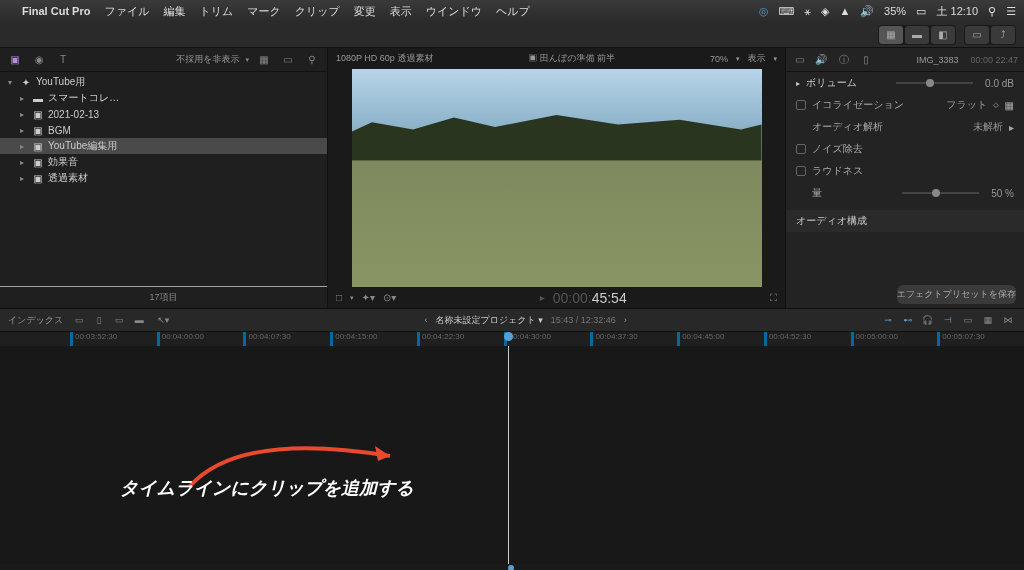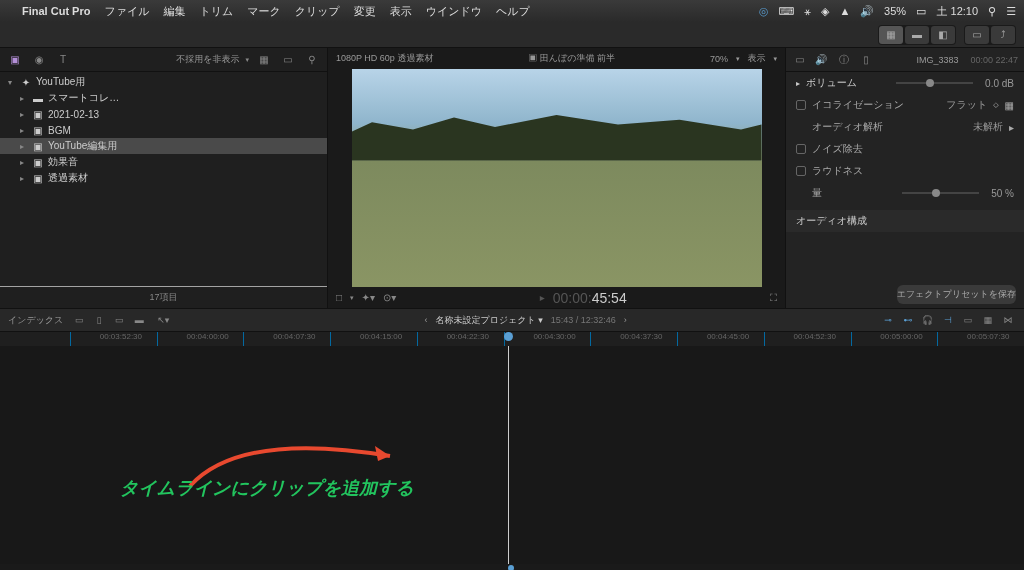--- a/index.html
+++ b/index.html
@@ -64,27 +64,27 @@
     .insp-footer { padding: 4px 8px; text-align: right; }
     .preset-btn { background: #3a3a3a; color: #aaa; padding: 3px 0; border-radius: 6px; font-size: 9px; display: inline-block; }
     
     .timeline-hdr { height: 24px; background: #282828; display: flex; align-items: center; padding: 0 8px; gap: 8px; border-top: 1px solid #111; border-bottom: 1px solid #111; font-size: 9px; color: #999; }
     .timeline-hdr .spacer { flex: 1; }
     .timeline-hdr .proj { color: #ccc; }
     .timeline-hdr .icon-row { display: flex; gap: 4px; }
     .timeline-hdr .tl-icon { width: 16px; height: 14px; display: flex; align-items: center; justify-content: center; color: #888; }
     
     .timeline-ruler { height: 14px; background: #1f1f1f; display: flex; font-size: 8px; color: #666; position: relative; padding-left: 70px; }
-    .ruler-mark { flex: 1; border-left: 1px solid #0369a1; padding-left: 14px; text-align: center; }
+    .ruler-mark { flex: 1; border-left: 3px solid #0369a1; padding-left: 2px; }
     
     .timeline-body { height: 218px; background: #181818; position: relative; }
     .playhead { position: absolute; left: 508px; top: 0; width: 1px; height: 100%; background: #ccc; }
     .playhead::before { content: ''; position: absolute; top: -14px; left: -4px; width: 9px; height: 9px; background: #5a9fd4; border-radius: 50%; }
     
-    .annotation { position: absolute; top: 130px; left: 120px; color: #22c55e; font-size: 18px; font-weight: bold; font-style: italic; }
+    .annotation { position: absolute; top: 130px; left: 120px; color: #ffffff; font-size: 18px; font-weight: bold; font-style: italic; }
     .arrow { position: absolute; top: 80px; left: 180px; }
     
     .timeline-footer { height: 6px; background: #1a1a1a; position: relative; }
     .timeline-footer::after { content: ''; position: absolute; left: 508px; top: 1px; width: 6px; height: 6px; background: #5a9fd4; border-radius: 50%; }
   </style>
 </head>
 <body>
 
 <div class="menubar">
   <span class="apple"></span>

